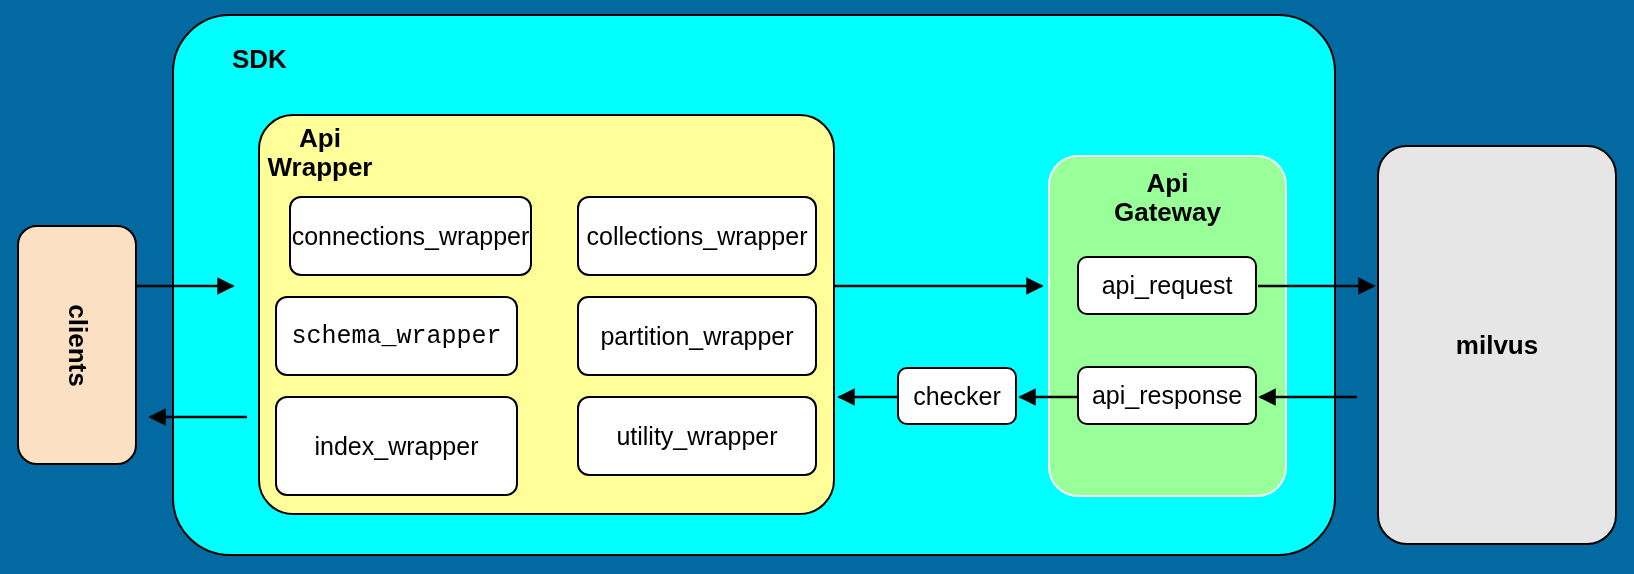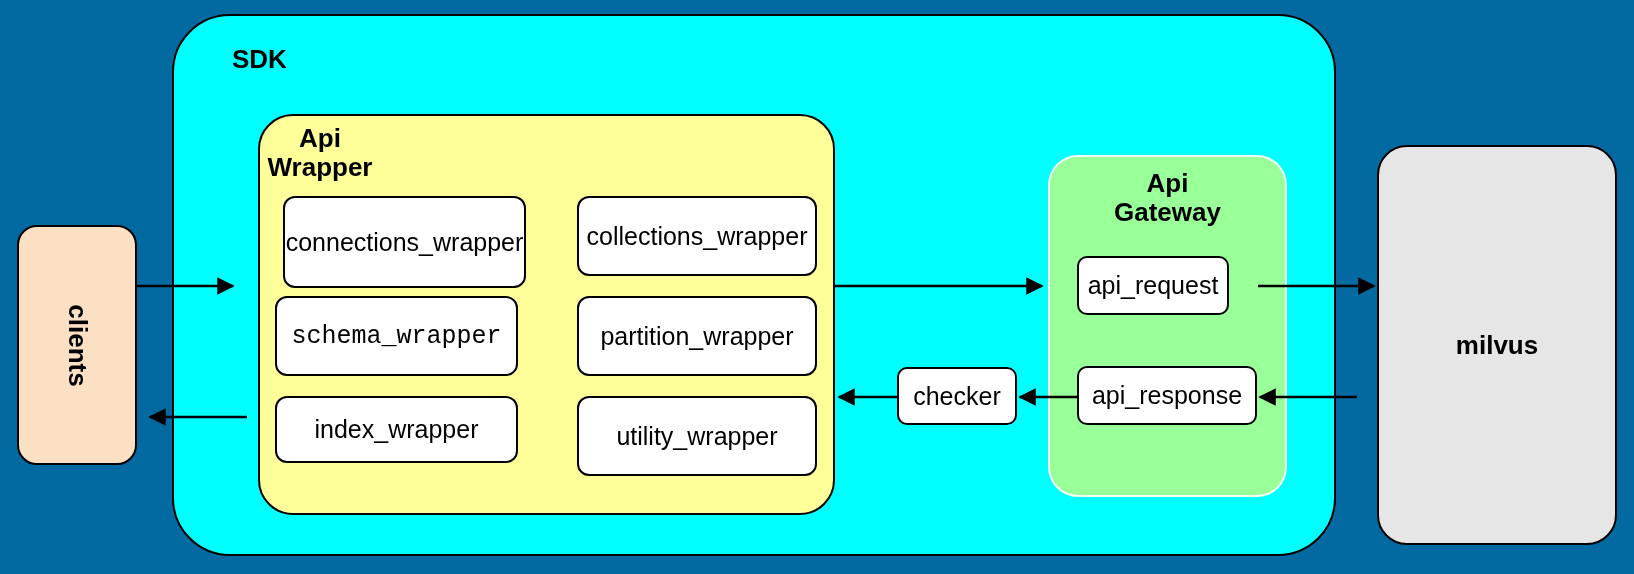--- a/index.html
+++ b/index.html
@@ -63,28 +63,28 @@
     font-size: 26px; font-weight: bold; text-align: right;
   }
 
   
   .node {
     background: #ffffff;
     border: 2px solid #000; border-radius: 12px;
     display: flex; align-items: center; justify-content: center;
     font-size: 25px; text-align: center;
   }
-  .mod-0 { left: 283px; top: 196px; width: 243px; height: 92px; text-align: right; }
+  .mod-0 { left: 289px; top: 196px; width: 243px; height: 80px; text-align: right; }
   .mod-1 { left: 577px; top: 196px; width: 240px; height: 80px; }
   .mod-2 { left: 275px; top: 296px; width: 243px; height: 80px; font-family: Liberation Mono, monospace; }
-  .mod-3 { left: 577px; top: 296px; width: 240px; height: 80px; }
-  .mod-4 { left: 275px; top: 396px; width: 243px; height: 67px; }
+  .mod-3 { left: 577px; top: 296px; width: 240px; height: 80px; border-radius: 11px; }
+  .mod-4 { left: 275px; top: 396px; width: 243px; height: 100px; }
   .mod-5 { left: 577px; top: 396px; width: 240px; height: 80px; }
 
-  .api-request  { left: 1077px; top: 256px; width: 152px; height: 59px; border-radius: 10px; }
+  .api-request  { left: 1077px; top: 256px; width: 180px; height: 59px; border-radius: 10px; }
   .api-response { left: 1077px; top: 366px; width: 180px; height: 59px; border-radius: 10px; }
   .checker      { left: 897px;  top: 367px; width: 120px; height: 58px; border-radius: 10px; }
 
   .edges {
     position: absolute; left: 0; top: 0; width: 1634px; height: 574px;
     pointer-events: none;
   }
   .edges line { stroke: #000; stroke-width: 2.5; }
 </style>
 </head>

